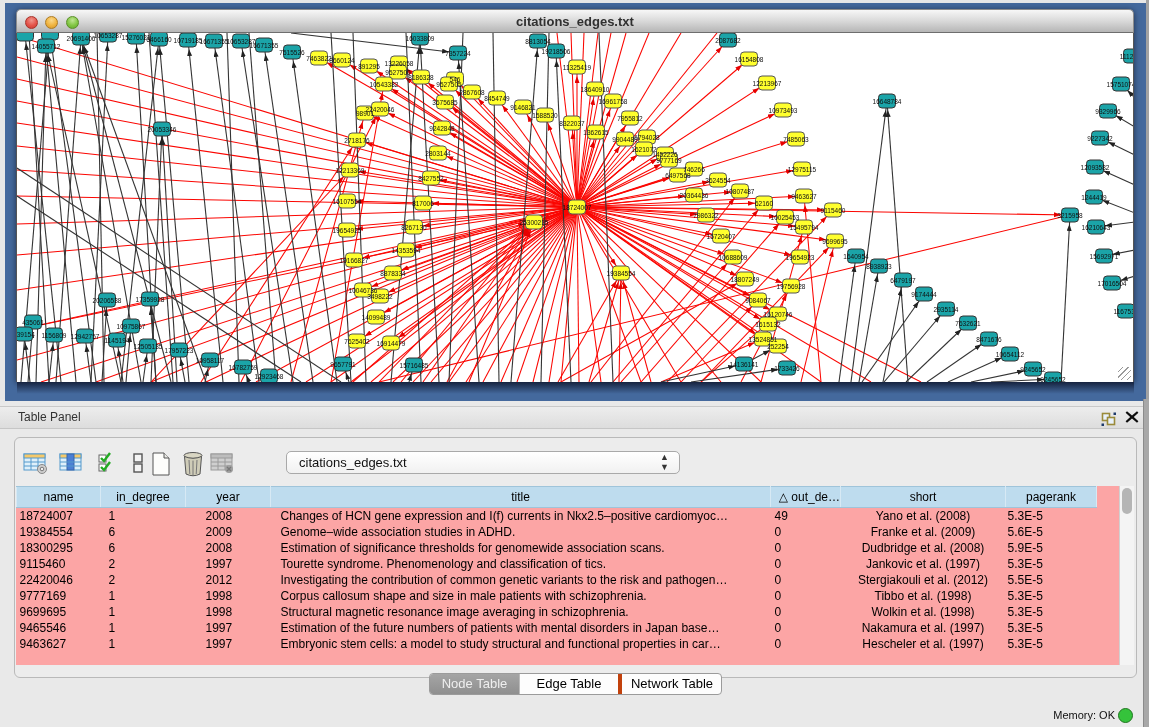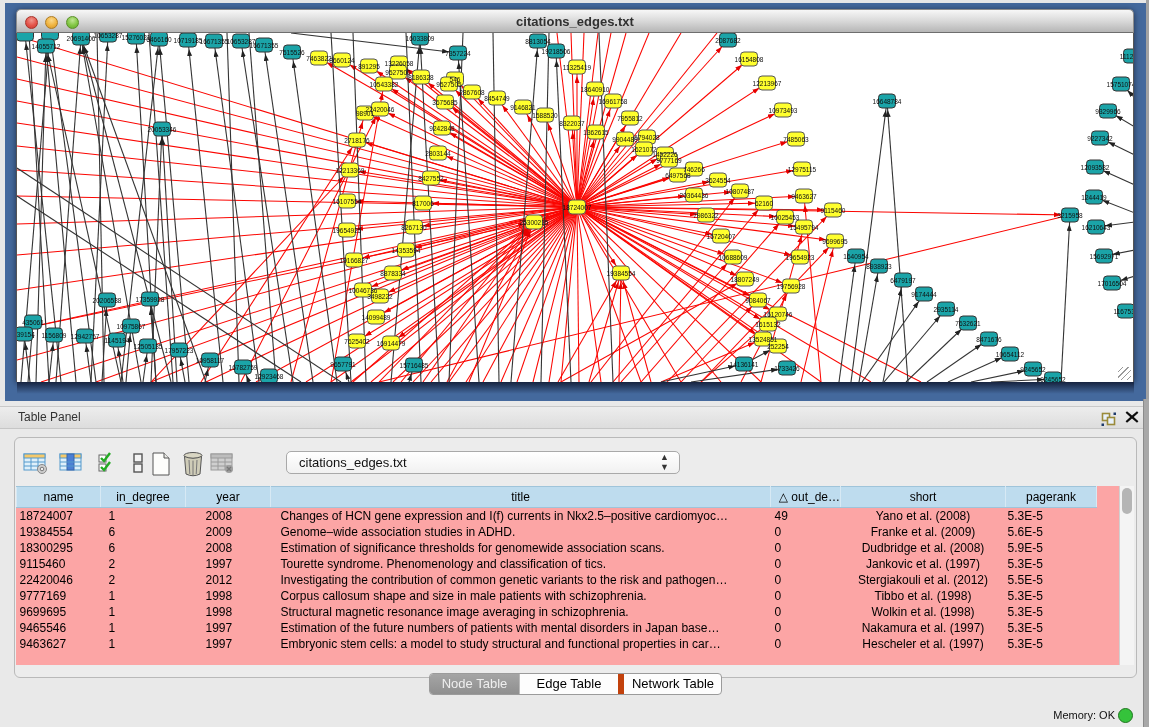--- a/index.html
+++ b/index.html
@@ -35,21 +35,21 @@
 .c4{width:500px;padding-left:10px;}
 .c5{width:70px;padding-left:4px;}
 .c6{width:165px;text-align:center;}
 .c7{width:91px;padding-left:2px;}
 #vsb{position:absolute;right:2px;top:48px;width:15px;height:179px;background:#f4f4f4;border-left:1px solid #d0d0d0;}
 #vsb .th{position:absolute;left:2px;top:2px;width:10px;height:26px;border-radius:5px;background:#b5b5b5;}
 #tabs{position:absolute;left:429px;top:673px;width:293px;height:22px;border:1px solid #9b9b9b;border-radius:4px;background:#fdfdfd;font-size:13px;}
 #tabs .seg{position:absolute;top:0;height:20px;line-height:20px;text-align:center;color:#000;}
 #tabs .s1{left:0;width:89px;background:linear-gradient(#a5a5a5,#8f8f8f);color:#efefef;border-radius:3px 0 0 3px;text-align:center;}
 #tabs .s2{left:89px;width:99px;border-left:1px solid #bbb;}
-#tabs .s3{left:188px;width:104px;border-left:6px solid #c2410c;}
+#tabs .s3{left:188px;width:104px;border-left:4px solid #c2410c;}
 #status{position:absolute;right:34px;top:709px;font-size:11px;color:#111;}
 #gdot{position:absolute;left:1118px;top:708px;width:15px;height:15px;border-radius:50%;background:#35c33b;border:1px solid #20761f;}
 #botstrip{position:absolute;left:1143px;top:399px;width:6px;height:328px;background:#a8a8a8;border-left:1px solid #8b8b8b;}
 svg.icon{position:absolute;top:13px;}
 </style></head>
 <body>
 <div id="topgray"></div>
 <div id="leftgray"></div>
 <div id="blue">
   <div id="macwin">

